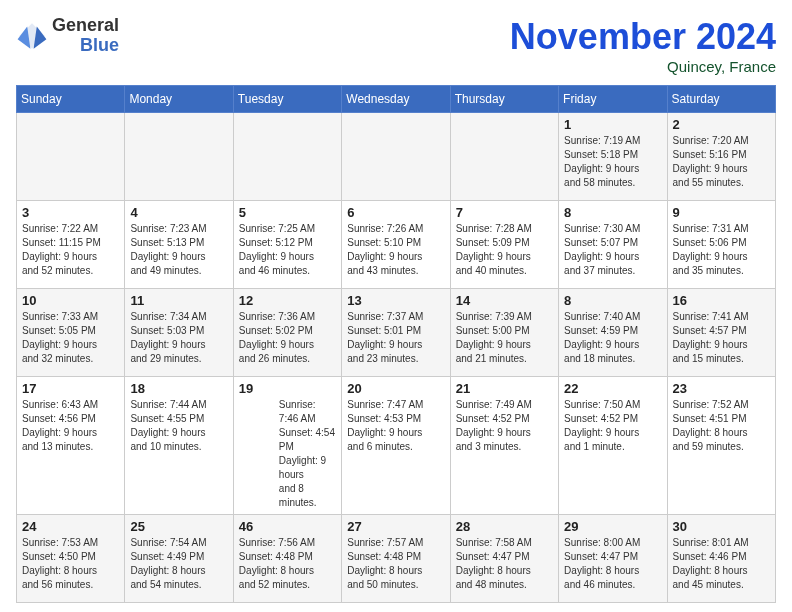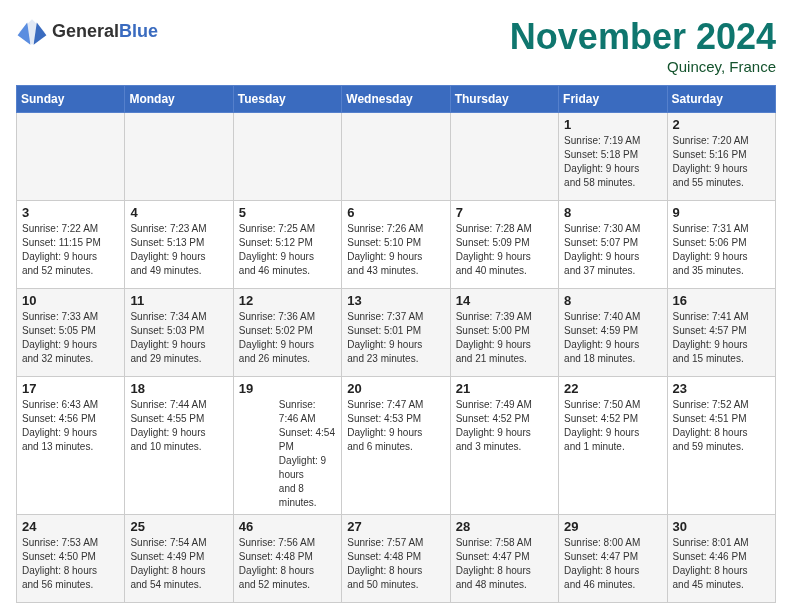--- a/index.html
+++ b/index.html
@@ -15,55 +15,55 @@
       justify-content: space-between;
       align-items: flex-start;
       margin-bottom: 10px;
     }
     .logo {
       display: flex;
       align-items: center;
     }
     .logo-text {
       display: flex;
-      flex-direction: row;
+      flex-direction: column;
       font-size: 18px;
       font-weight: bold;
       color: #1a1a1a;
       line-height: 1.1;
       text-align: right;
     }
     .logo-text span:first-child { color: #333; }
     .logo-icon {
       width: 32px;
       height: 32px;
       margin-right: 4px;
     }
     .title-block {
       text-align: right;
     }
     .month-title {
       font-size: 36px;
       font-weight: bold;
-      color: #0f766e;
+      color: #1d4ed8;
     }
     .location {
       font-size: 15px;
       color: #14532d;
     }
     table {
       width: 100%;
       border-collapse: collapse;
       table-layout: fixed;
     }
     thead tr th {
       background: #3a6bbf;
       color: #fff;
       font-size: 12px;
-      font-weight: bold;
+      font-weight: normal;
       padding: 6px 4px;
       text-align: left;
       border: 1px solid #5580cc;
     }
     tbody tr td {
       vertical-align: top;
       border: 1px solid #ccc;
       padding: 4px 5px;
       font-size: 10.5px;
       color: #333;

